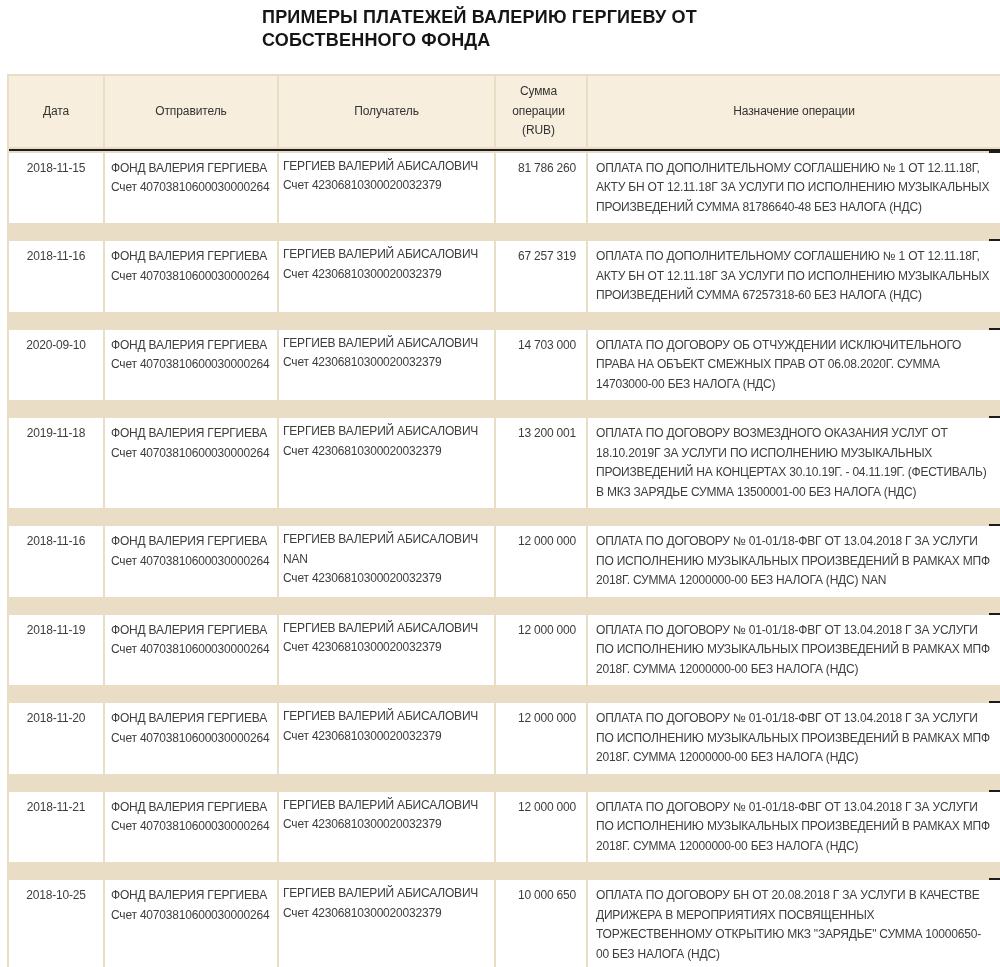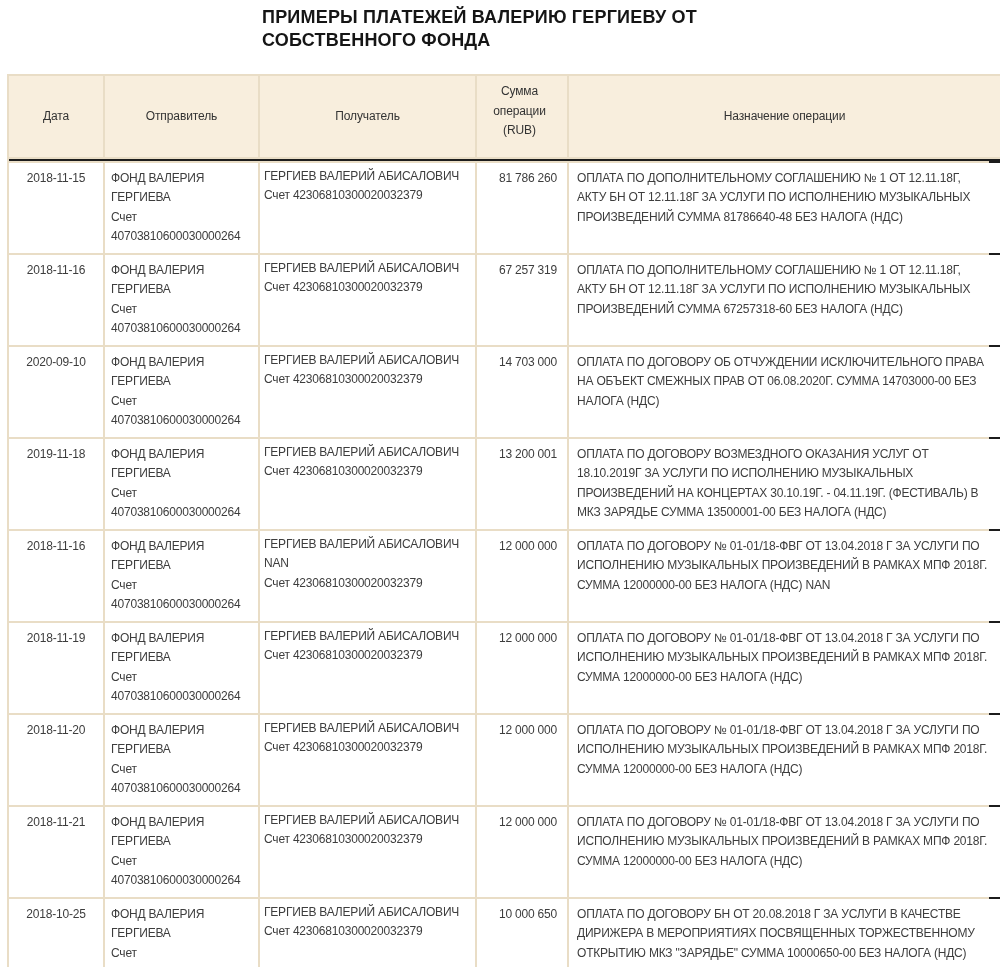--- a/index.html
+++ b/index.html
@@ -20,35 +20,35 @@
   }
   .table-wrap {
     margin-left: 7px;
     width: 993px;
     background: #e9ddc6;
     padding: 2px 0 0 2px;
   }
   .trow {
     display: flex;
     gap: 2px;
-    margin-bottom: 2px;
+    margin-bottom: 18px;
     position: relative;
   }
   .cell {
     background: #ffffff;
     color: #3d3d3d;
     font-size: 12px;
     line-height: 19.5px;
     letter-spacing: -0.2px;
     padding: 6px 8px;
   }
   .c-date   { width: 94px;  text-align: center; padding: 6px 4px; }
-  .c-sender { width: 153px; padding: 6px; }
+  .c-sender { width: 172px; padding: 6px; }
   .c-recip  { width: 215px; padding: 4px; }
-  .c-amount { width: 90px;  text-align: right; padding: 6px 10px 16px 5px; }
+  .c-amount { width: 90px;  text-align: right; padding: 6px 10px 6px 5px; }
   .c-purpose{ flex: 1; }
   .cell .acct { overflow-wrap: anywhere; }
   
   .head-row { margin-bottom: 2px; }
   .head-row .cell {
     background: #f8eedd;
     color: #333333;
     display: flex;
     align-items: center;
     justify-content: center;

